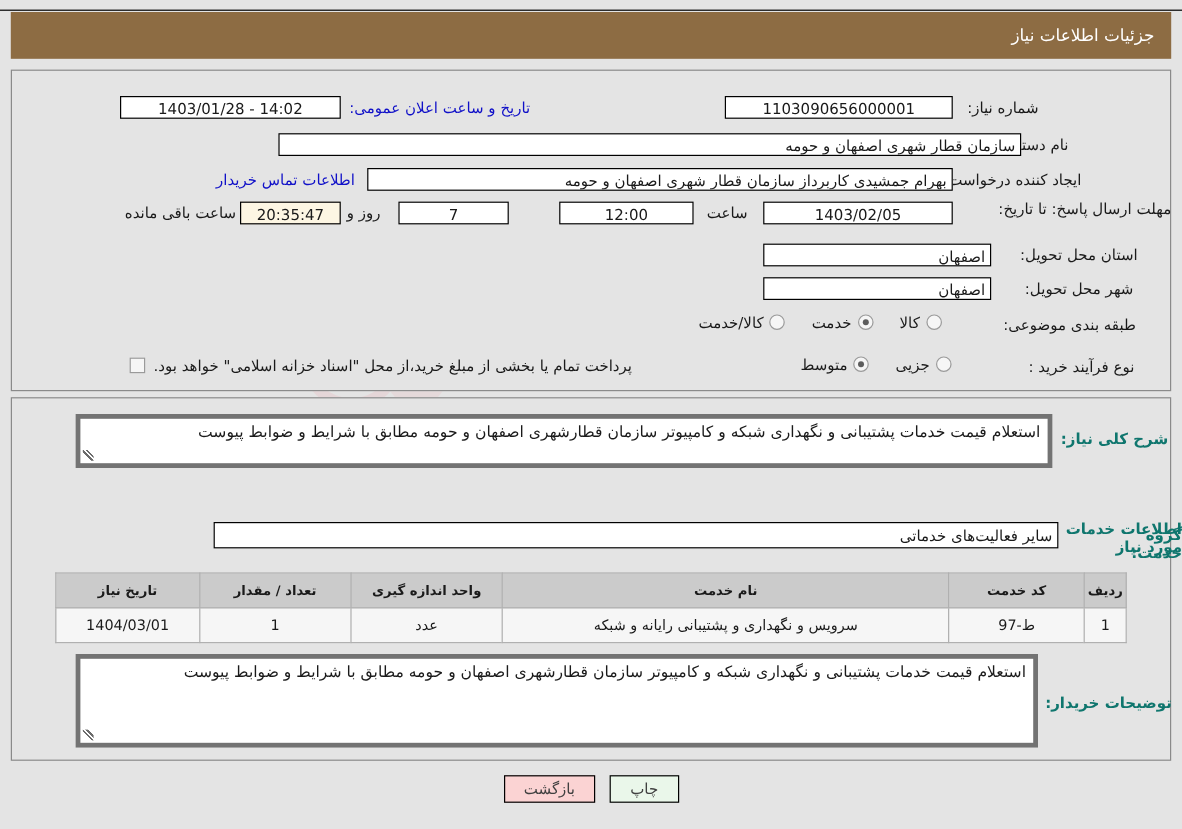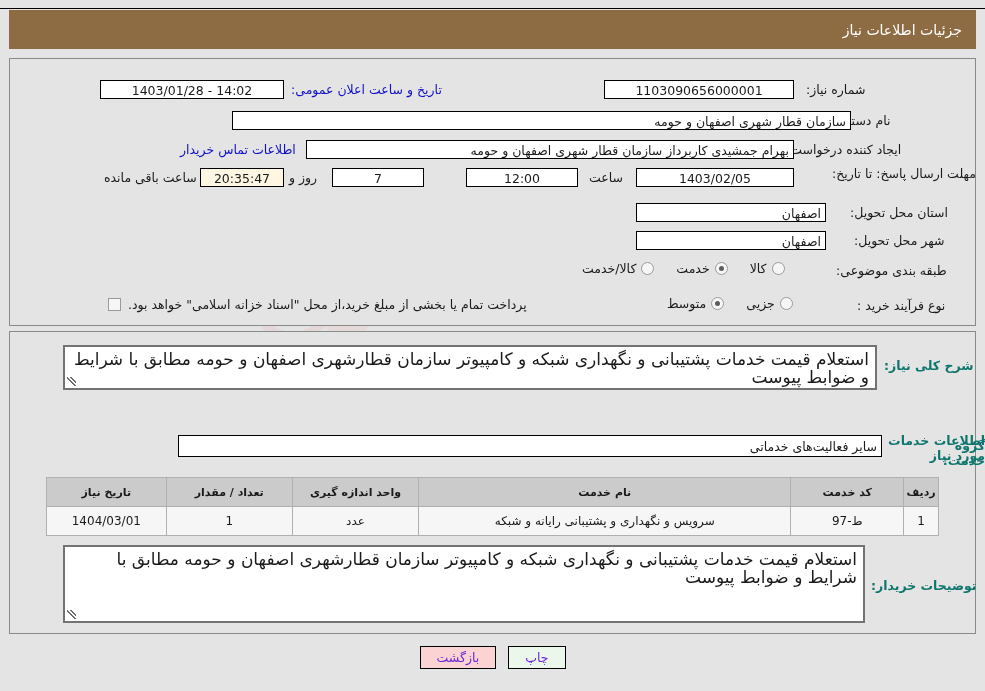--- a/index.html
+++ b/index.html
@@ -193,24 +193,24 @@
     height: 13px;
     border: 1px solid #9a9a9a;
     background: #f6f6f6;
     display: inline-block;
     box-sizing: border-box;
     flex: none;
   }
 
   
   .ta {
-    border: 2px solid #737373;
+    border: 4px solid #737373;
     background: #ffffff;
     box-sizing: border-box;
-    font-size: 17px;
+    font-size: 13px;
     line-height: 18px;
     padding: 3px 6px;
     color: #1a1a1a;
     text-align: right;
     position: relative;
     overflow: hidden;
   }
   .ta::after {
     content: "";
     position: absolute;
@@ -257,21 +257,21 @@
     font-size: 12px;
     color: #1a1a1a;
   }
 
   
   .btn {
     border: 1px solid #000;
     font-size: 12.5px;
     padding: 3px 16px;
     cursor: pointer;
-    color: #6d28d9;
+    color: #404040;
     font-family: "DejaVu Sans", "Liberation Sans", sans-serif;
   }
   .btn-print { background: #eaf7ea; }
   .btn-back  { background: #fbd3d3; }
   .btn-bar {
     position: absolute;
     left: 0;
     top: 646px;
     width: 985px;
     display: flex;

